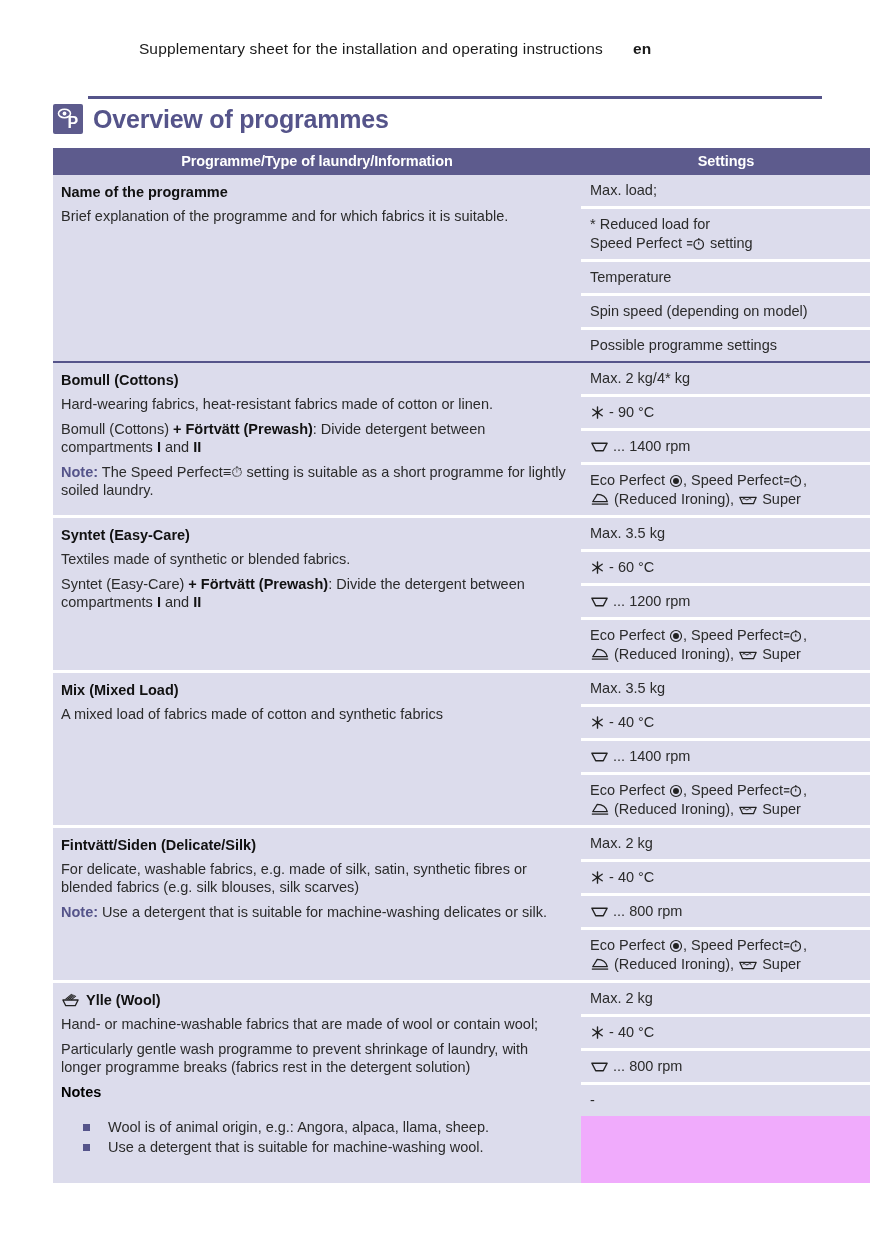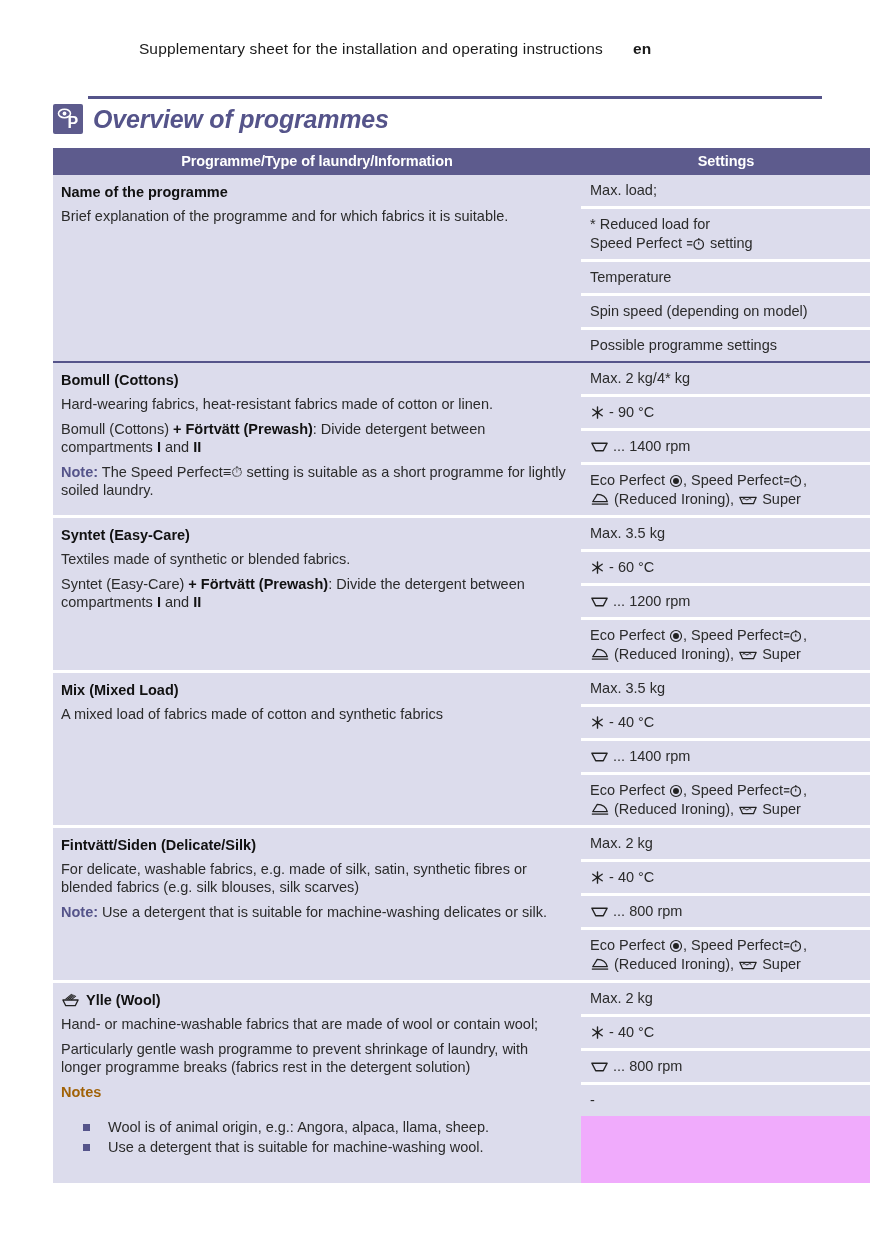--- a/index.html
+++ b/index.html
@@ -30,21 +30,21 @@
     position:absolute;left:53px;top:100px;width:770px;
     display:flex;align-items:center;
   }
   .chapter-icon{
     width:30px;height:30px;background:#5d5b8d;border-radius:2px;
     position:relative;flex:0 0 auto;margin-right:10px;margin-top:4px;
   }
   .chapter-icon svg{position:absolute;left:0;top:0;}
   .chapter-title{
     font-size:25px;font-weight:bold;color:#55548a;letter-spacing:-.2px;
-    line-height:30px;margin-top:4px;font-style:italic;
+    line-height:30px;margin-top:4px;
   }
 
   
   .tbl{
     position:absolute;left:53px;top:148px;width:817px;
     border-collapse:separate;border-spacing:0;
   }
   .tbl .col-a{width:497px;}
   .tbl .col-b{width:272px;}
 
@@ -70,21 +70,21 @@
     font-size:14.5px;font-weight:bold;color:#111;margin:0 0 6px 0;line-height:18px;
     display:flex;align-items:center;gap:6px;
   }
   .p-desc{
     font-size:14.5px;color:#2b2b2b;margin:0 0 7px 0;line-height:18px;
   }
   .p-desc:last-child{margin-bottom:0;}
   .p-desc b{font-weight:bold;color:#111;}
   .note-lbl{color:#55548a;font-weight:bold;}
   .notes-hd{
-    font-size:14.5px;font-weight:bold;color:#a16207;margin:2px 0 3px 0;line-height:18px;
+    font-size:14.5px;font-weight:bold;color:#000000;margin:2px 0 3px 0;line-height:18px;
   }
   .bullets{list-style:none;margin:16px;padding:0;}
   .bullets li{
     font-size:14.5px;color:#2b2b2b;line-height:20px;
     padding-left:31px;position:relative;
   }
   .bullets li:before{
     content:"";position:absolute;left:6px;top:7px;width:7px;height:7px;background:#55548a;
   }
 

